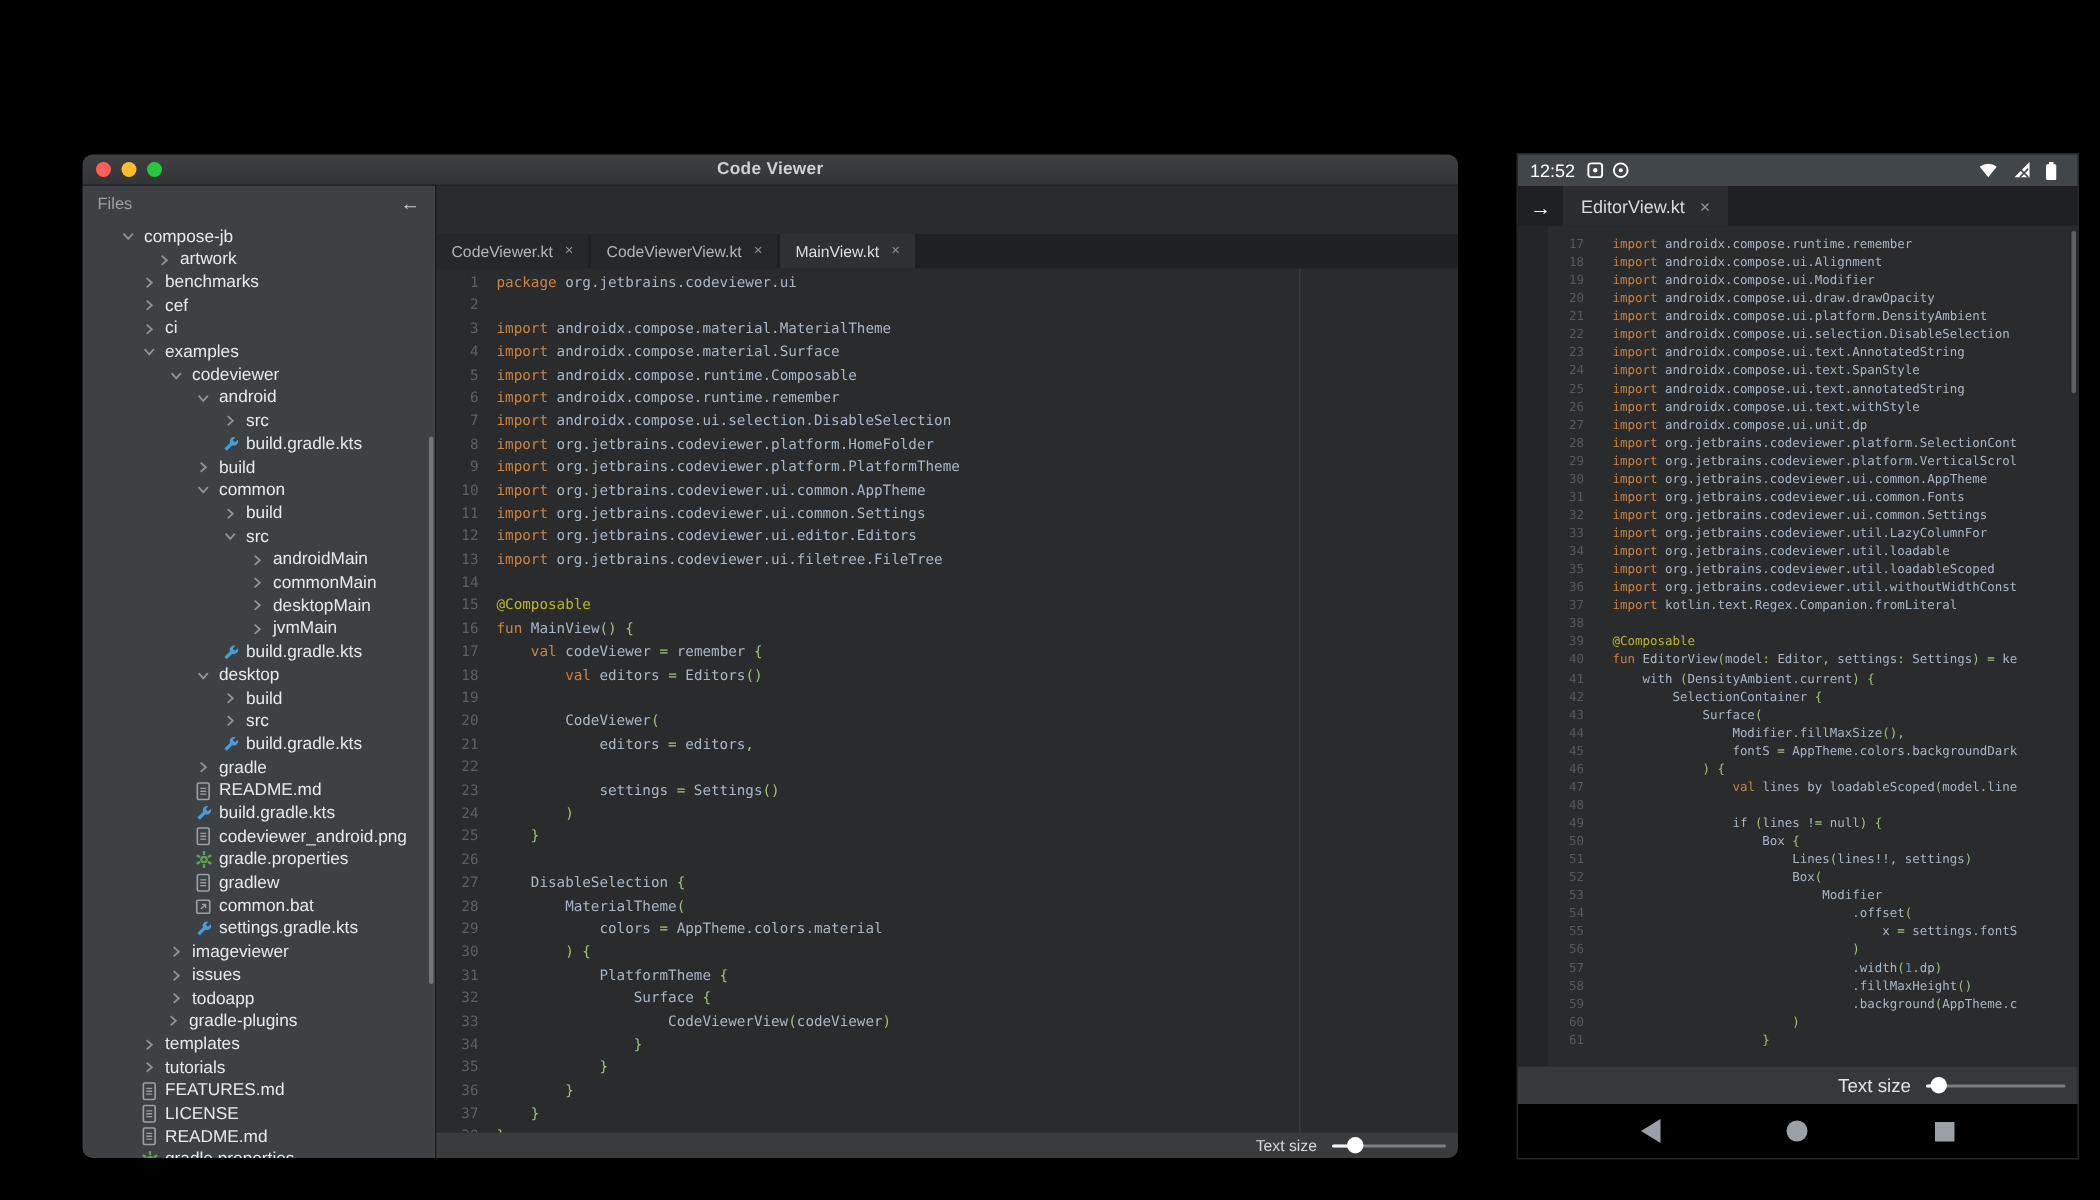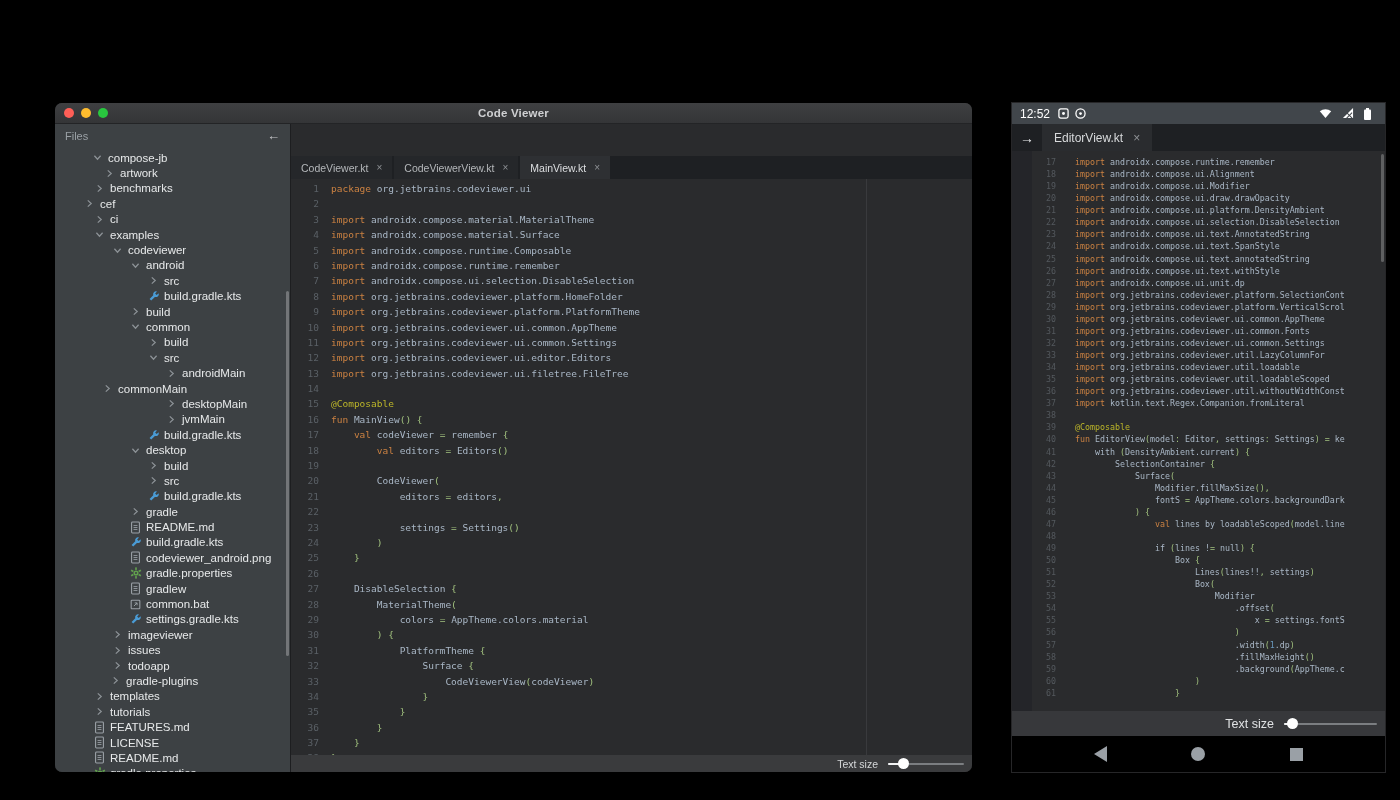--- a/index.html
+++ b/index.html
@@ -110,21 +110,21 @@
       <div class="win-title">Code Viewer</div>
     </div>
     <div class="dwin-body">
       <div class="sidebar">
         <div class="sidebar-header">
           <span class="hd">Files</span>
           <span class="collapse">←</span>
         </div>
         <div class="file-tree">
           <div class="side-scroll"></div>
-        <div class="tree-row" style="padding-left: 36px;">
+        <div class="tree-row" style="padding-left: 24px;">
               <span class="tree-ic">
                 <svg width="11" height="11" viewBox="0 0 16 16">
                   <path d="M3.5 5.5 L8 10.5 L12.5 5.5" fill="none" stroke="#8d9297" stroke-width="1.8"></path>
                 </svg>
               </span>
               <span class="tree-label">compose-jb</span>
             </div>
             <div class="tree-row" style="padding-left: 48px;">
               <span class="tree-ic">
                 <svg width="11" height="11" viewBox="0 0 16 16">
@@ -134,21 +134,21 @@
               <span class="tree-label">artwork</span>
             </div>
             <div class="tree-row" style="padding-left: 38px;">
               <span class="tree-ic">
                 <svg width="11" height="11" viewBox="0 0 16 16">
                   <path d="M5.5 3.5 L10.5 8 L5.5 12.5" fill="none" stroke="#8d9297" stroke-width="1.8"></path>
                 </svg>
               </span>
               <span class="tree-label">benchmarks</span>
             </div>
-            <div class="tree-row" style="padding-left: 28px;">
+            <div class="tree-row" style="padding-left: 38px;">
               <span class="tree-ic">
                 <svg width="11" height="11" viewBox="0 0 16 16">
                   <path d="M5.5 3.5 L10.5 8 L5.5 12.5" fill="none" stroke="#8d9297" stroke-width="1.8"></path>
                 </svg>
               </span>
               <span class="tree-label">cef</span>
             </div>
             <div class="tree-row" style="padding-left: 38px;">
               <span class="tree-ic">
                 <svg width="11" height="11" viewBox="0 0 16 16">
@@ -230,21 +230,21 @@
               <span class="tree-label">src</span>
             </div>
             <div class="tree-row" style="padding-left: 110px;">
               <span class="tree-ic">
                 <svg width="11" height="11" viewBox="0 0 16 16">
                   <path d="M5.5 3.5 L10.5 8 L5.5 12.5" fill="none" stroke="#8d9297" stroke-width="1.8"></path>
                 </svg>
               </span>
               <span class="tree-label">androidMain</span>
             </div>
-            <div class="tree-row" style="padding-left: 46px;">
+            <div class="tree-row" style="padding-left: 110px;">
               <span class="tree-ic">
                 <svg width="11" height="11" viewBox="0 0 16 16">
                   <path d="M5.5 3.5 L10.5 8 L5.5 12.5" fill="none" stroke="#8d9297" stroke-width="1.8"></path>
                 </svg>
               </span>
               <span class="tree-label">commonMain</span>
             </div>
             <div class="tree-row" style="padding-left: 110px;">
               <span class="tree-ic">
                 <svg width="11" height="11" viewBox="0 0 16 16">

